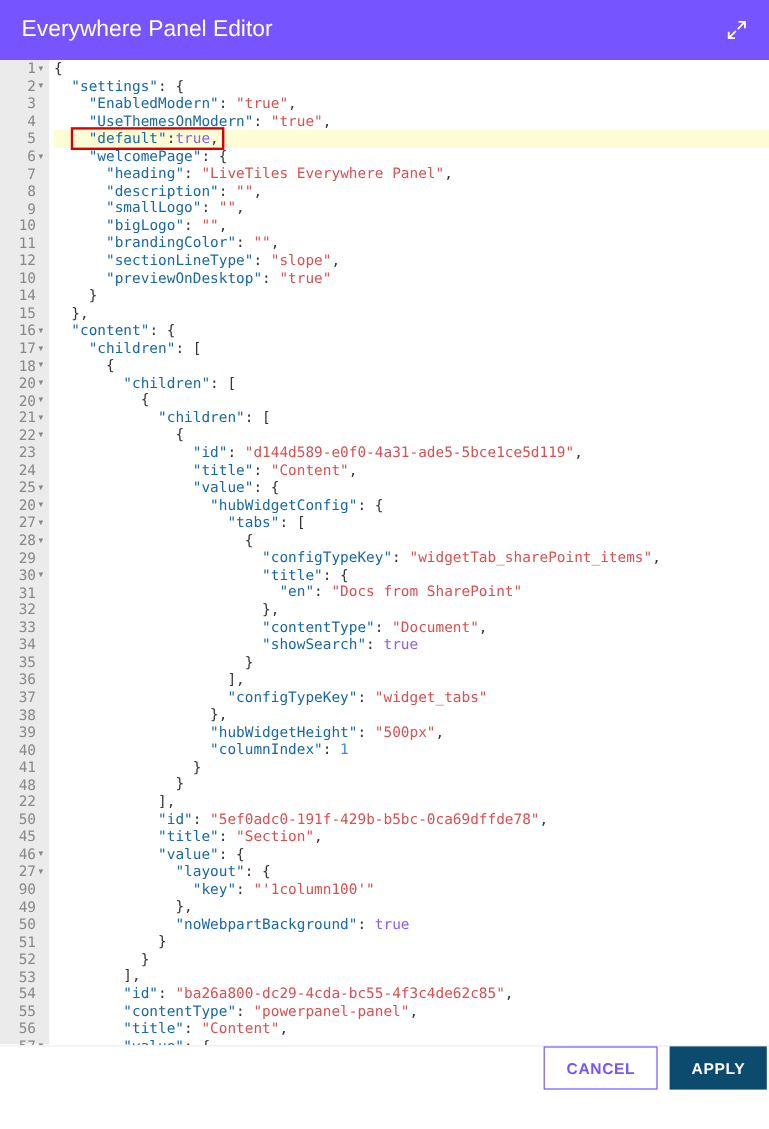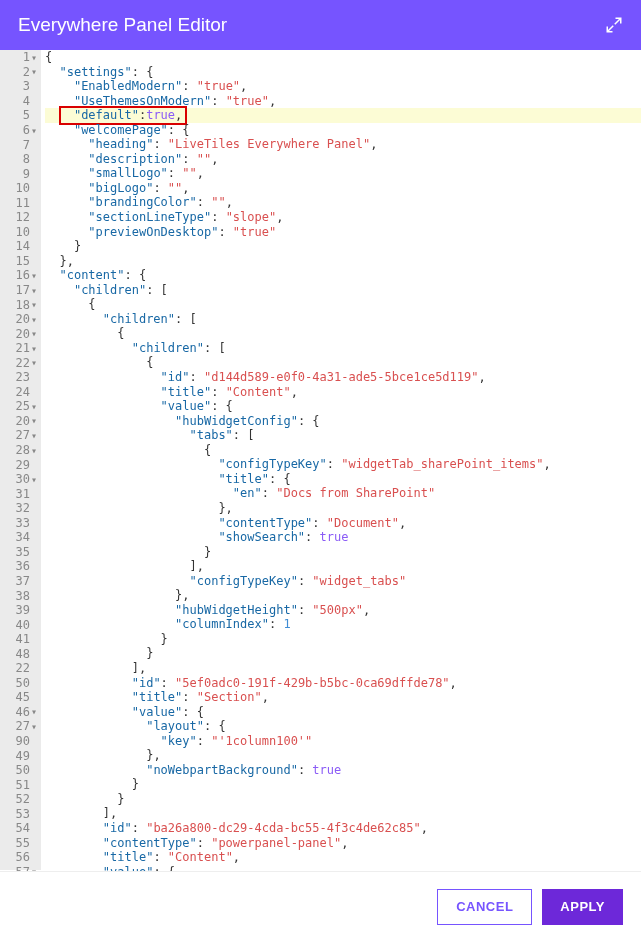--- a/index.html
+++ b/index.html
@@ -14,24 +14,24 @@
   .gutter-line .num { text-align: right; min-width: 18px; }
   .code-area { margin-left: 41px; padding-left: 4px; font-family: "Consolas","Menlo",monospace; font-size: 12px; line-height: 14.55px; white-space: pre; color: #333; }
   .code-line { height: 14.55px; position: relative; }
   .code-line.hl { background: #fcfcd5; }
   .hl-box { position: absolute; border: 2.5px solid #d90000; top: -2px; left: 14px; width: 128px; height: 19px; pointer-events: none; }
   .tok-key { color: #1868a5; }
   .tok-str { color: #d95050; }
   .tok-punc { color: #333; }
   .tok-bool { color: #8b5cf6; }
   .tok-num { color: #3f8cd4; }
-  .footer { position: absolute; bottom: 0; left: 0; right: 0; height: 70px; display: flex; align-items: center; justify-content: flex-end; gap: 10px; padding: 0 18px; background: #fff; border-top: 1px solid #eee; }
+  .footer { position: absolute; bottom: 0; left: 0; right: 0; height: 70px; display: flex; justify-content: flex-end; gap: 10px; padding: 0 2px; background: #fff; border-top: 1px solid #eee; }
   .btn { height: 36px; padding: 0 18px; font-size: 13px; font-weight: 600; letter-spacing: 0.5px; border: none; cursor: pointer; }
   .btn-cancel { background: #fff; color: #7654ff; border: 1px solid #7654ff; }
-  .btn-apply { background: #6d28d9; color: #fff; }
+  .btn-apply { background: #0c4a6e; color: #fff; }
 </style>
 </head>
 <body>
 
 <div class="header">
   <div class="header-title">Everywhere Panel Editor</div>
   <div class="expand-icon">
     <svg viewBox="0 0 24 24" fill="none" stroke="#fff" stroke-width="2">
         <path d="M14 3h7v7M10 21H3v-7M21 3l-8 8M3 21l8-8"></path>
       </svg>

